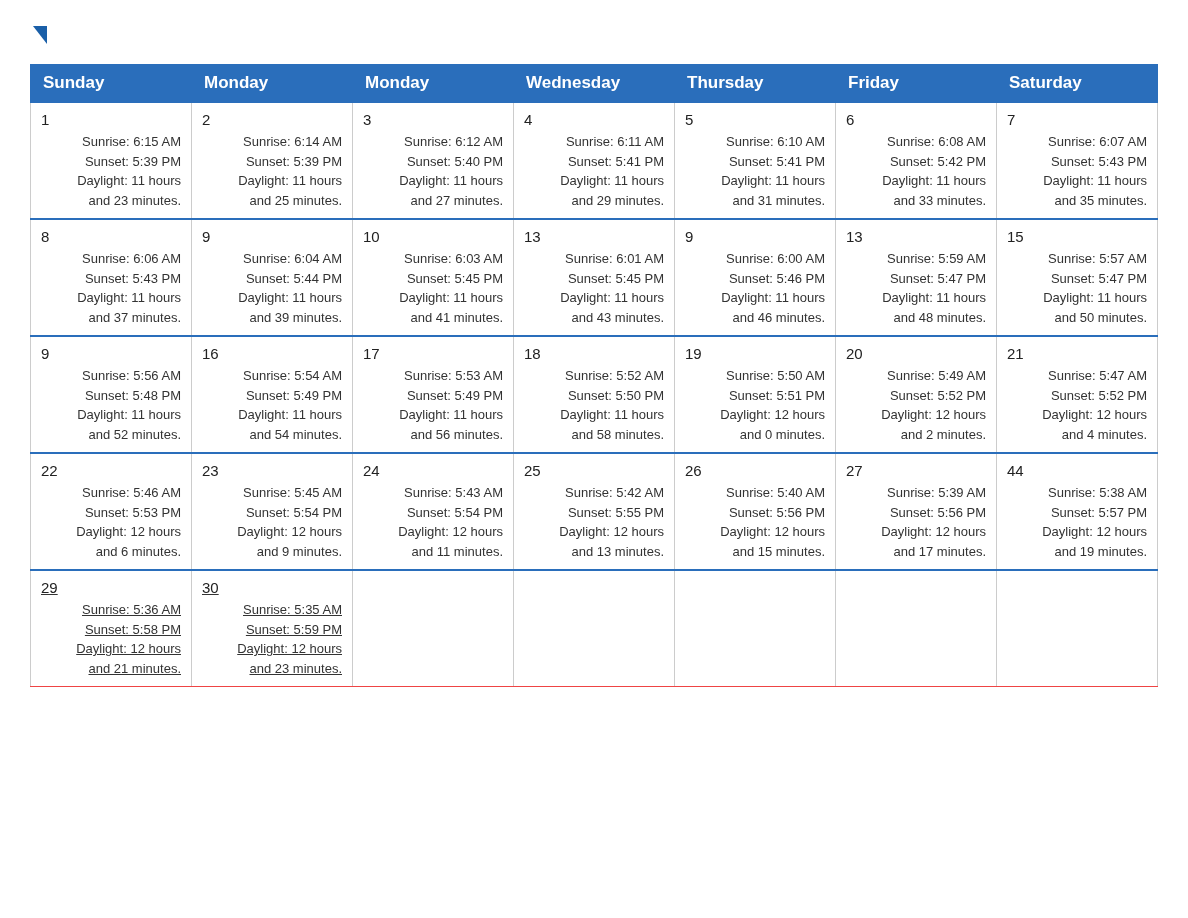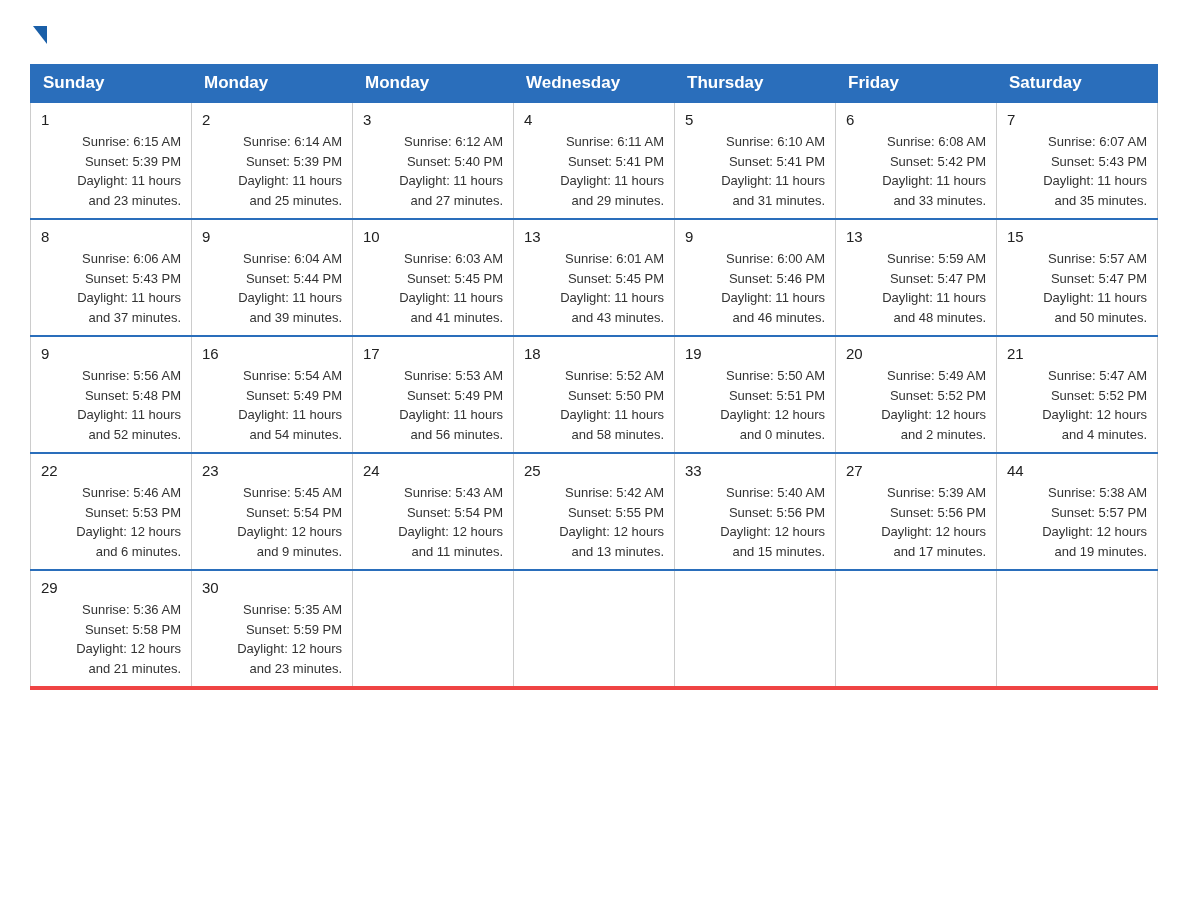--- a/index.html
+++ b/index.html
@@ -96,21 +96,22 @@
     .day-info {
       line-height: 1.5;
       font-size: 13px;
       color: #333;
       text-align: right;
     }
     .week-row td {
       border-bottom: 2px solid #2a6ebb;
     }
     .last-row td {
-      border-bottom: 4px solid #ef4444;
+      border-bottom: 1px solid #ef4444;
+      text-decoration: underline;
     }
   </style>
 </head>
 <body>
 
 <div class="header">
   <div class="logo">
     <div class="logo-top">
       <span class="logo-text-general"></span>
       <div class="logo-arrow"></div>
@@ -337,21 +338,21 @@
         </td>
         <td>
         <span class="day-number">25</span>
         <div class="day-info">
           Sunrise: 5:42 AM<br>
           Sunset: 5:55 PM<br>
           Daylight: 12 hours<br>and 13 minutes.
         </div>
         </td>
         <td>
-        <span class="day-number">33</span>
+        <span class="day-number">26</span>
         <div class="day-info">
           Sunrise: 5:40 AM<br>
           Sunset: 5:56 PM<br>
           Daylight: 12 hours<br>and 15 minutes.
         </div>
         </td>
         <td>
         <span class="day-number">27</span>
         <div class="day-info">
           Sunrise: 5:39 AM<br>

